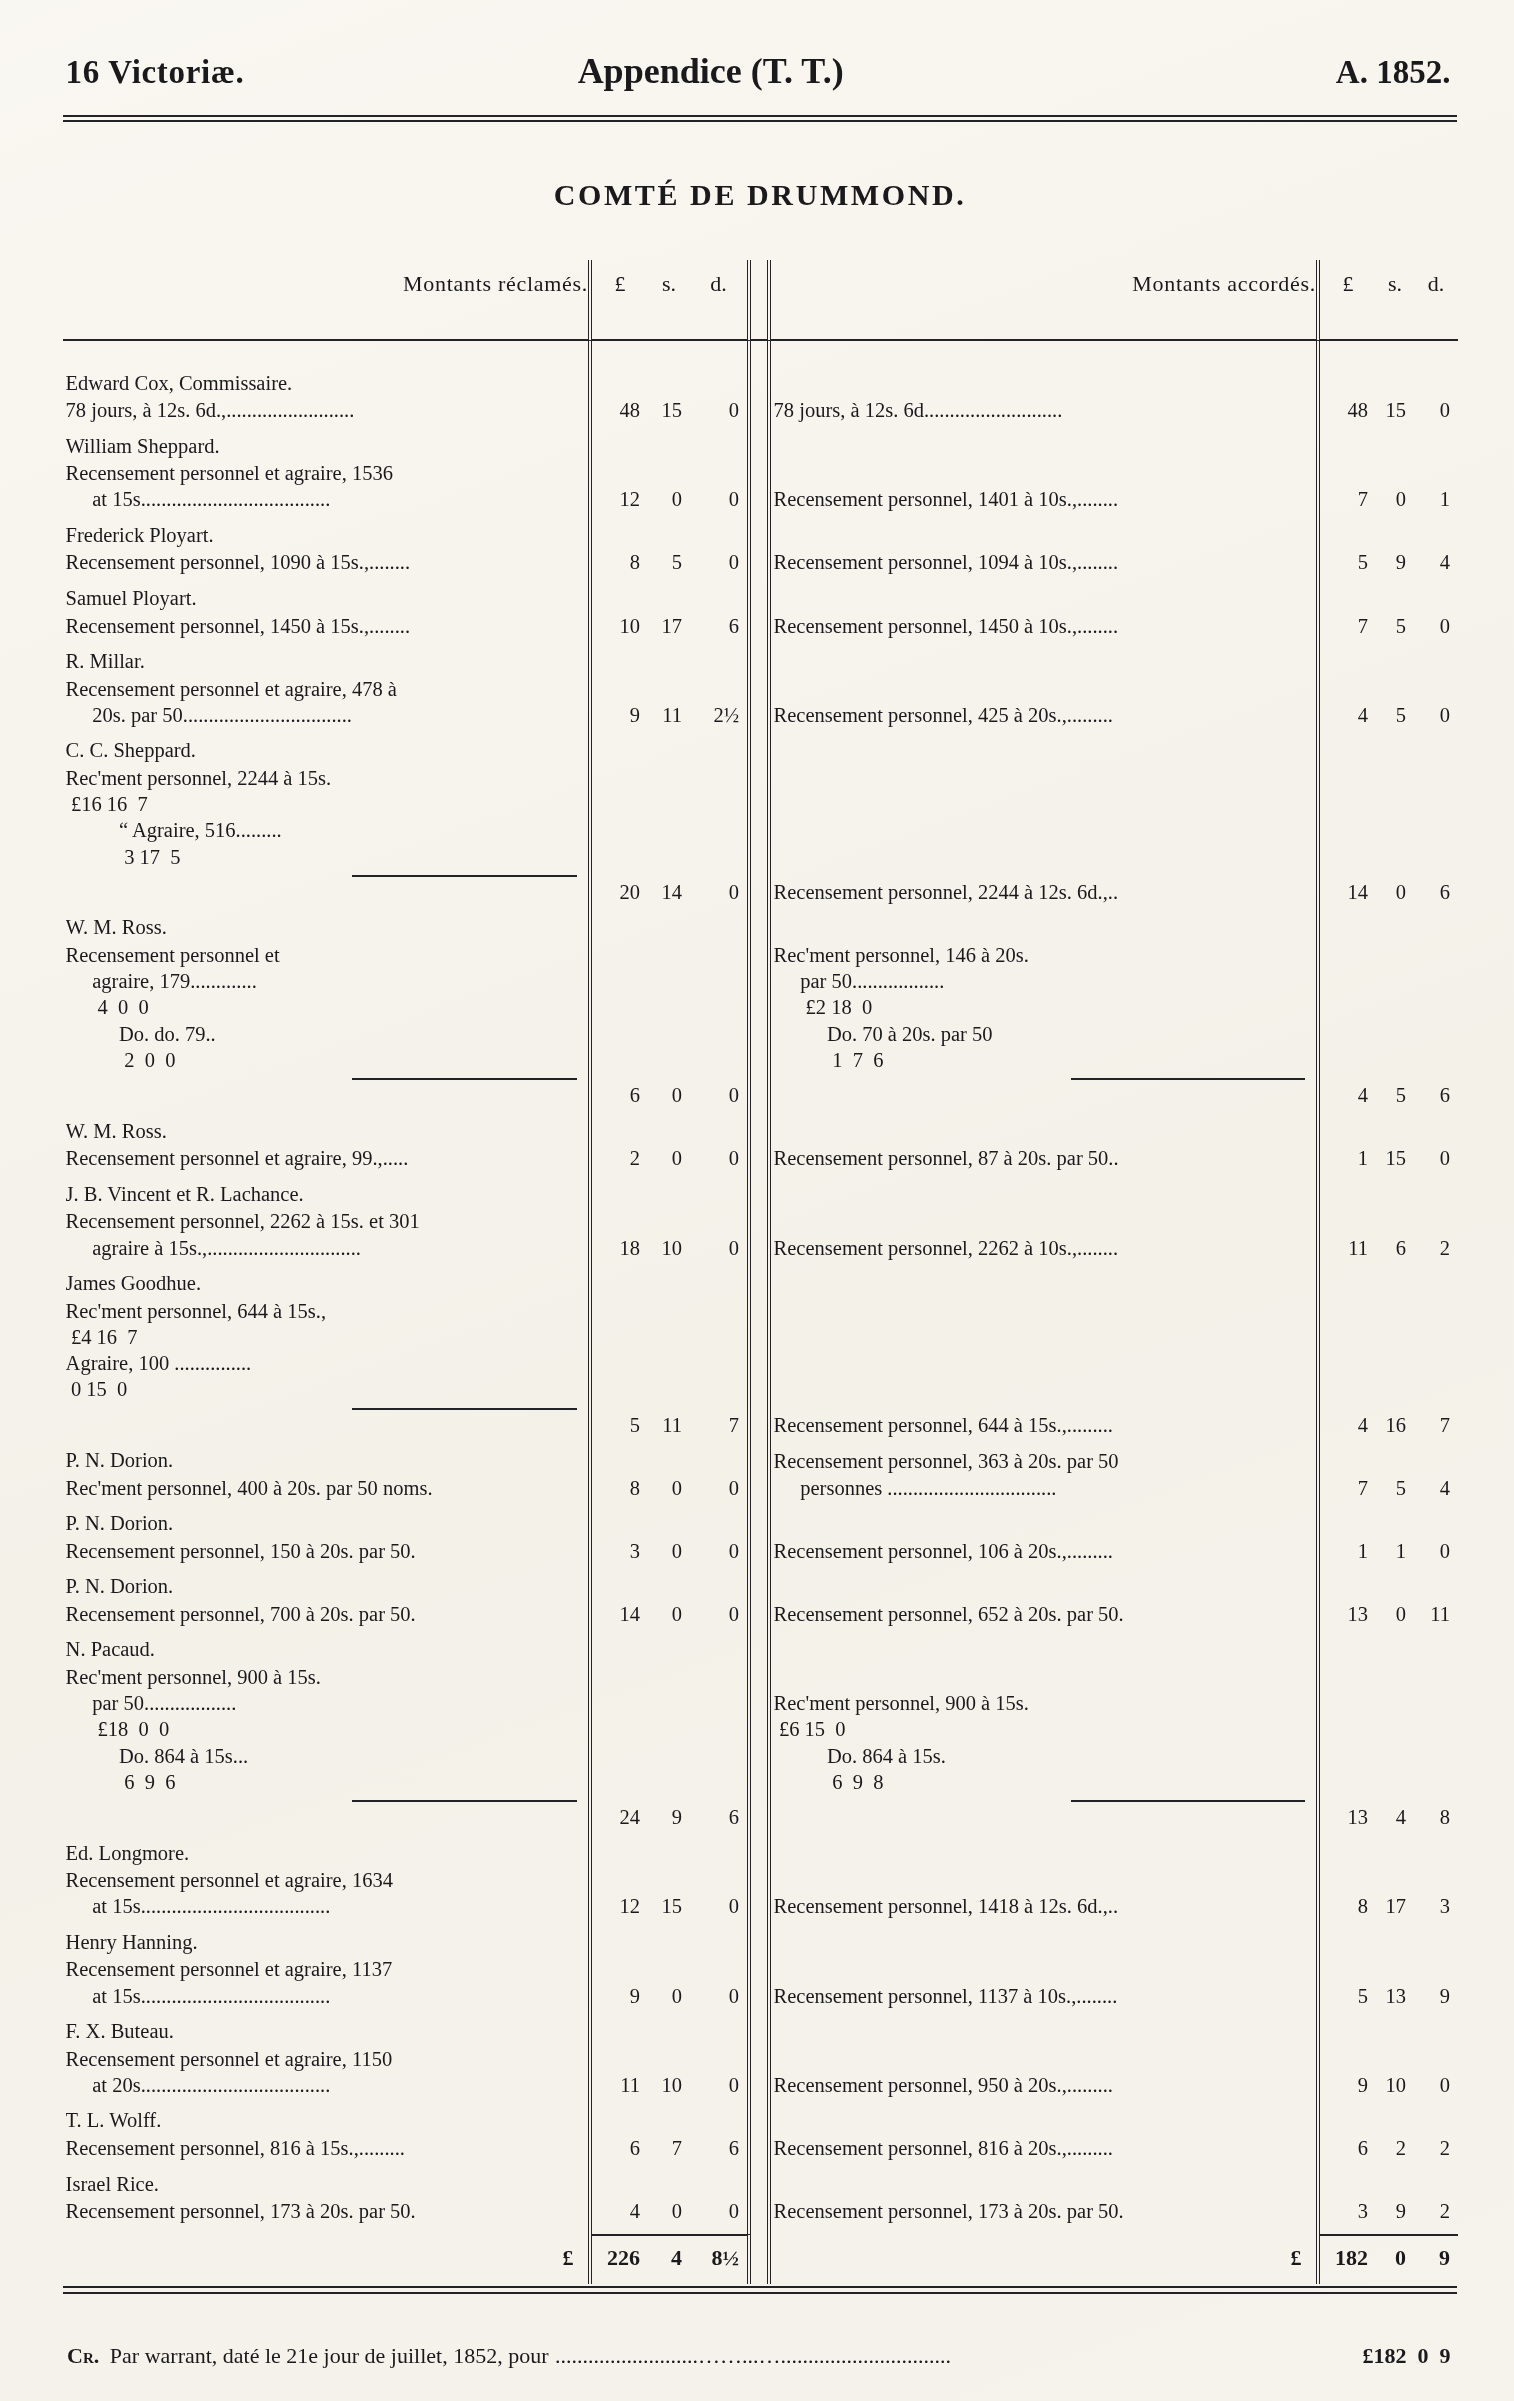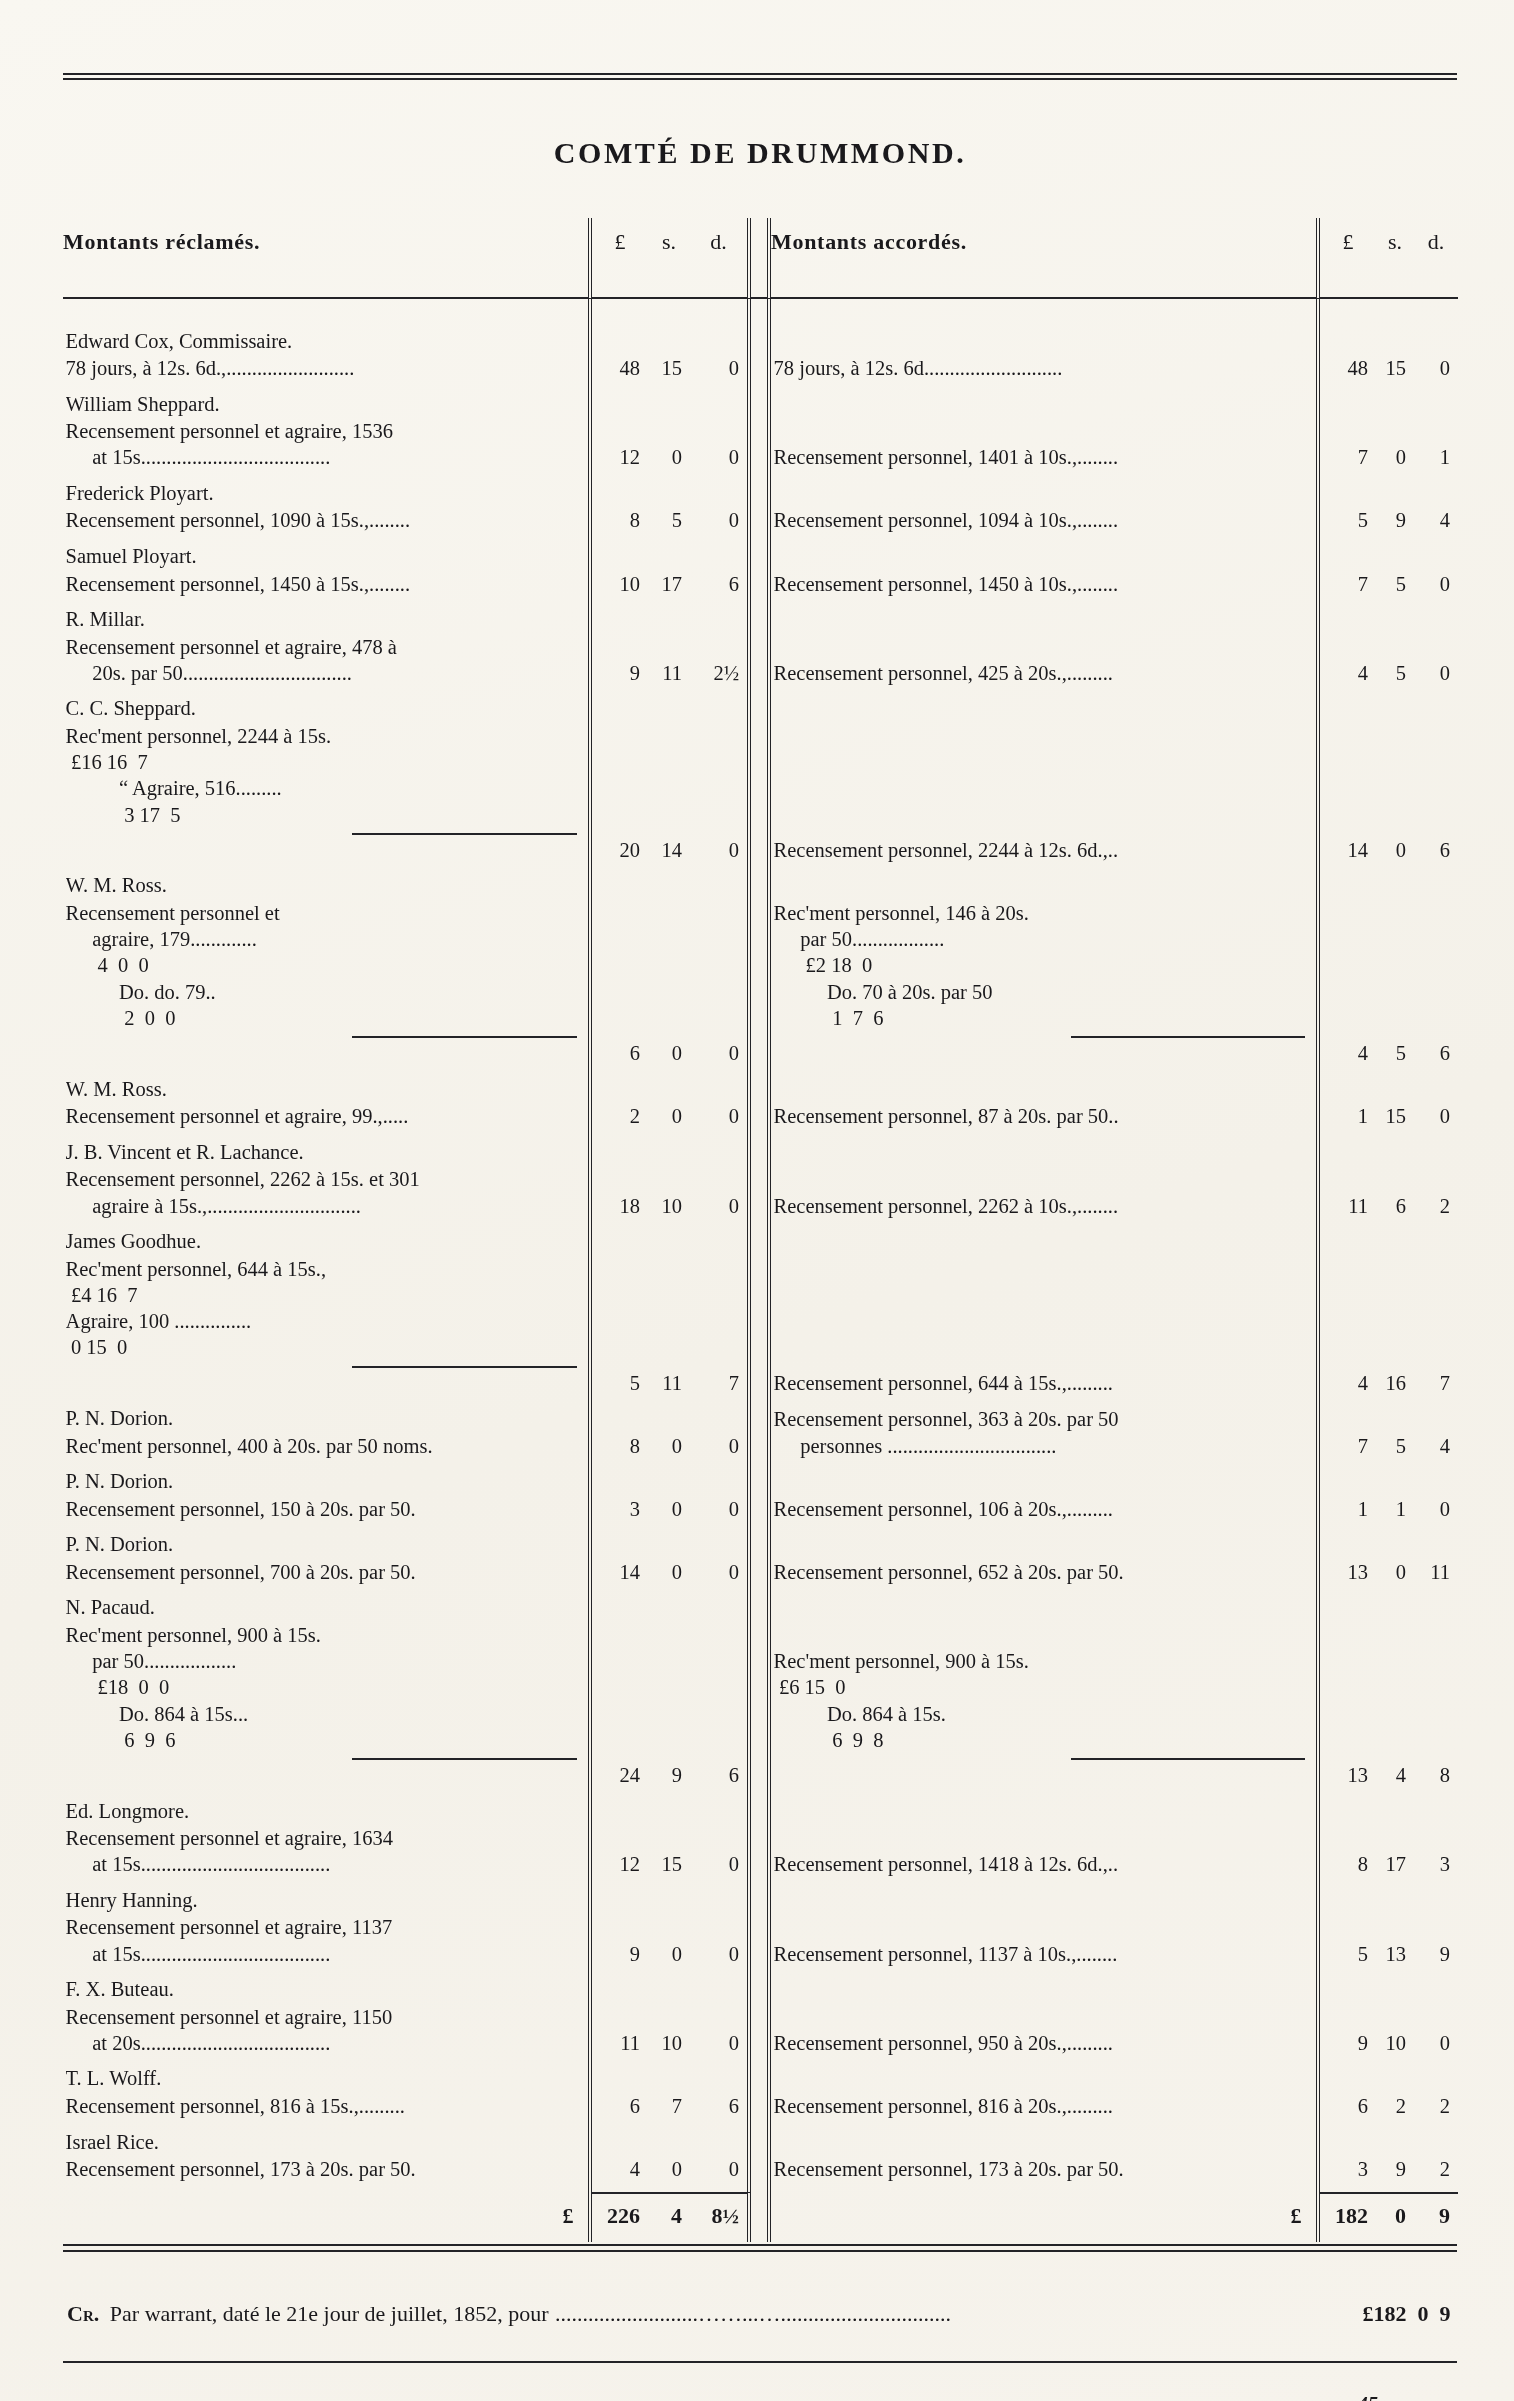--- a/index.html
+++ b/index.html
@@ -29,21 +29,21 @@
 
   .county-title { text-align: center; font-weight: 700; font-size: 30px; letter-spacing: 2.6px; margin-top: 56px; }
 
   
   .ledger-wrap { margin-top: 48px; }
   table.ledger { width: 100%; border-collapse: separate; border-spacing: 0; table-layout: fixed; font-size: 20.5px; line-height: 1.28; }
 
   .bdr-r { border-right: 4.6px double #232327; }
 
   .ledger thead th { font-weight: 400; font-size: 22px; padding: 10.6px 0 40px; vertical-align: top; border-bottom: 2px solid #232327; }
-  .ledger thead th.hdr-desc { text-align: left; letter-spacing: 0.7px; font-weight: bold; }
+  .ledger thead th.hdr-desc { text-align: right; letter-spacing: 0.7px; }
   .ledger thead th.hdr-amt { text-align: center; }
 
   .ledger td { vertical-align: bottom; padding: 0 4px 9.3px; }
   .ledger tbody tr:first-child td { padding-top: 29px; }
   .ledger td.desc { padding-left: 2.6px; padding-right: 10.6px; overflow: hidden; }
   .ledger td.gutter { padding: 0; }
 
   .entry-name { text-align: left; white-space: nowrap; overflow: hidden; margin-bottom: 1.3px; }
   .desc-line { white-space: nowrap; overflow: hidden; }
   .desc-line.split { display: flex; justify-content: space-between; align-items: baseline; flex-direction: column; }
@@ -68,20 +68,25 @@
   .cr-amount { white-space: pre; font-weight: 600; flex: 0 0 auto; }
 
   .single-rule { margin-top: 34px; border-top: 2px solid #232327; }
   .page-num { text-align: right; font-weight: 700; font-size: 20.5px; margin-top: 30px; padding-right: 79px; font-style: italic; }
 </style>
 </head>
 <body>
 
 <div class="page">
 
+  <div class="masthead">
+    <span class="vol">16 Victoriæ.</span>
+    <span class="apx">Appendice (T. T.)</span>
+    <span class="yr">A. 1852.</span>
+  </div>
 
   <div class="double-rule"></div>
 
   <div class="county-title">COMTÉ DE DRUMMOND.</div>
 
   <div class="ledger-wrap">
     <table class="ledger">
       <colgroup>
         <col style="width:529px">
         <col style="width:56px">

